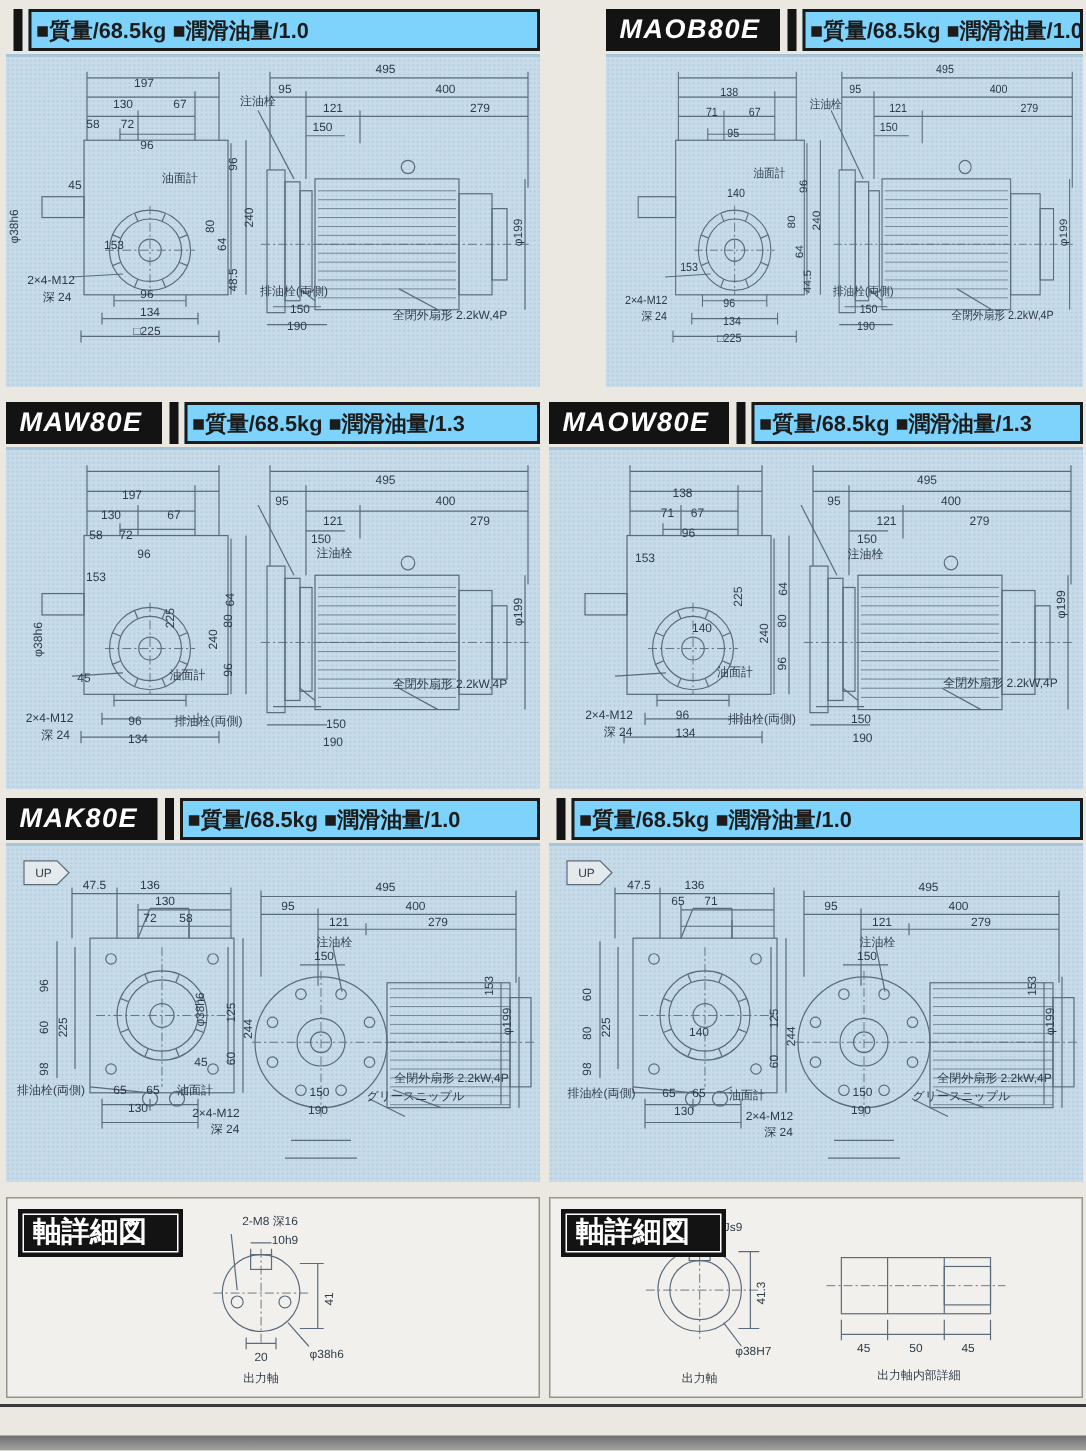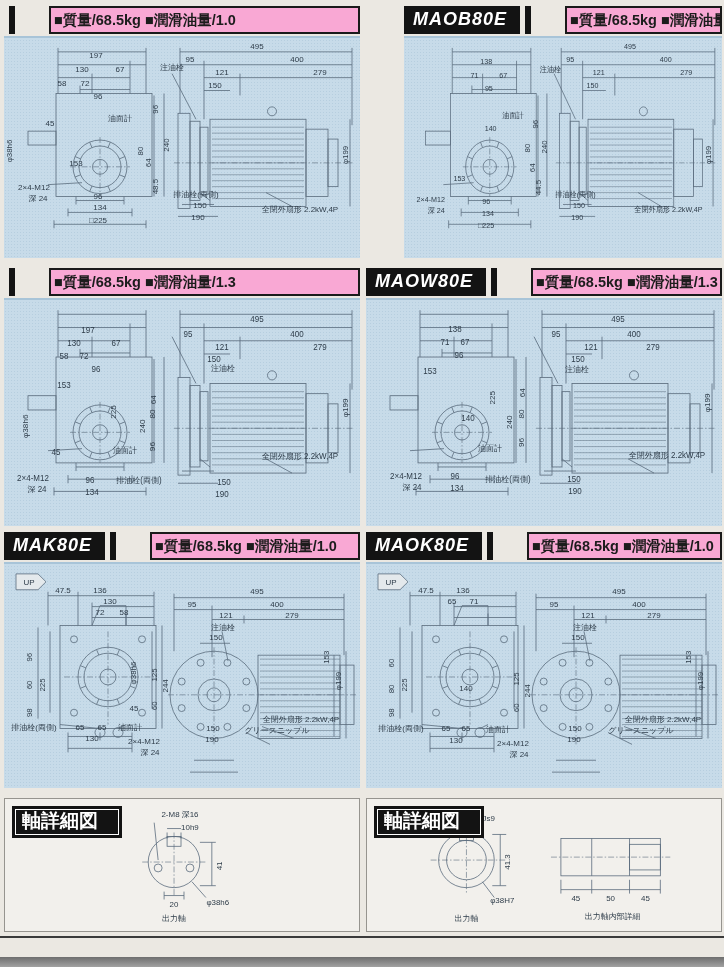--- a/index.html
+++ b/index.html
@@ -14,23 +14,23 @@
   .panel.left{left:4px;width:356px;}
   .panel.right{left:366px;width:356px;}
   .hdr{display:flex;align-items:stretch;height:28px;}
   .model-box{
     background:#131313;color:#fff;display:flex;align-items:center;
     font-weight:800;font-style:italic;font-size:18px;letter-spacing:1px;
     padding:0 13px 2px 9px;white-space:nowrap;
   }
   .hdr-bar{width:6px;background:#131313;margin:0 4px 0 5px;}
   .spec-box{
-    flex:1;border:2px solid #1a1a1a;background:#f9a8d4;
+    flex:1;border:2px solid #1a1a1a;background:#7dd3fc;
     display:flex;align-items:center;padding:0 3px;
-    font-size:14.5px;font-weight:700;white-space:nowrap;overflow:hidden;margin-left:30px;
+    font-size:14.5px;font-weight:700;white-space:nowrap;overflow:hidden;
   }
   .draw{
     flex:1;margin-top:2px;background:#c7dbe9;
     background-image:radial-gradient(#b6cedf 0.6px, rgba(0,0,0,0) 0.7px);
     background-size:3px 3px;
     box-shadow:inset 0 2px 0 #a8c4d8;
     position:relative;
   }
   .draw svg{position:absolute;inset:0;width:100%;height:100%;}
   .shaft-panel{
@@ -293,20 +293,21 @@
               <text x="296" y="178">全閉外扇形 2.2kW,4P</text>
             </g>
           </svg>
         </div>
     </section>
   </div>
 
   <div class="row" style="top:268px;height:258px;">
     <section class="panel left" style="height:258px;">
       <div class="hdr">
+        <div class="model-box">MAW80E</div>
         <div class="hdr-bar"></div>
         <div class="spec-box">■質量/68.5kg ■潤滑油量/1.3</div>
       </div>
       <div class="draw">
           <svg viewBox="0 0 356 224" preserveAspectRatio="none">
             <g stroke="#5a6b7c" fill="none" stroke-width="0.8">
               <rect x="52" y="58" width="96" height="104"></rect>
               <rect x="24" y="96" width="28" height="14"></rect>
               <rect x="174" y="78" width="12" height="96"></rect>
               <rect x="186" y="86" width="10" height="80"></rect>
@@ -677,21 +678,20 @@
               <text x="297" y="161">全閉外扇形 2.2kW,4P</text>
               <text x="273" y="173">グリースニップル</text>
               <text x="209" y="170">150</text>
               <text x="208" y="182">190</text>
             </g>
           </svg>
         </div>
     </section>
     <section class="panel right" style="height:256px;">
       <div class="hdr">
-        <div class="model-box">MAOK80E</div>
         <div class="hdr-bar"></div>
         <div class="spec-box">■質量/68.5kg ■潤滑油量/1.0</div>
       </div>
       <div class="draw">
           <svg viewBox="0 0 356 228" preserveAspectRatio="none">
             <g stroke="#5a6b7c" fill="none" stroke-width="0.8">
               <polygon points="12 12 34 12 42 20 34 28 12 28" fill="#e4e9ec"></polygon>
               <rect x="56" y="64" width="96" height="104"></rect>
               <rect x="254" y="94" width="82" height="84"></rect>
               <rect x="336" y="104" width="14" height="60"></rect>

